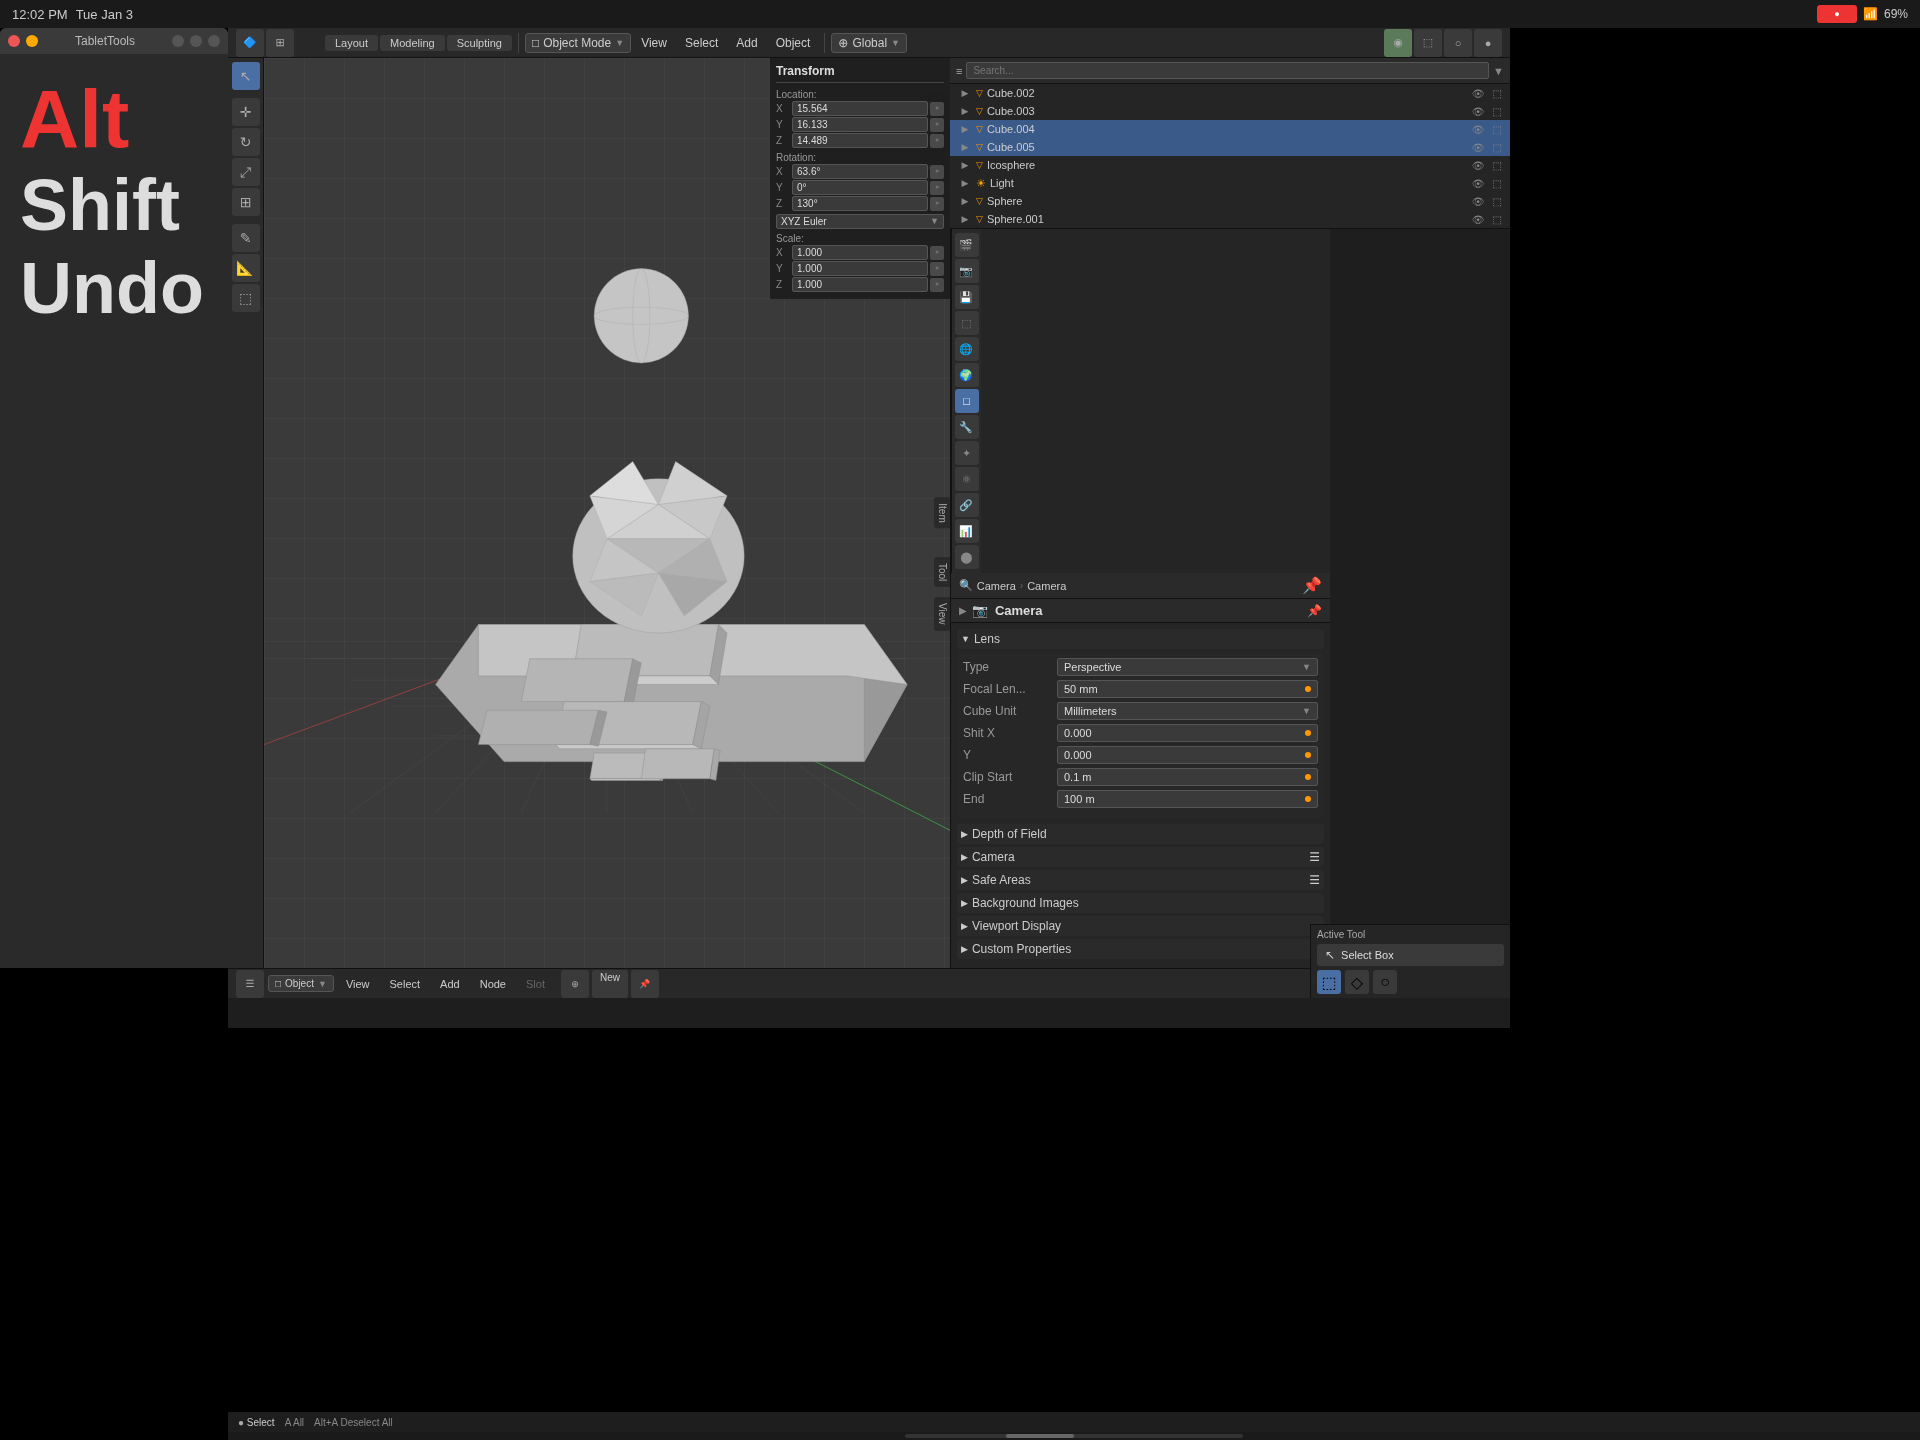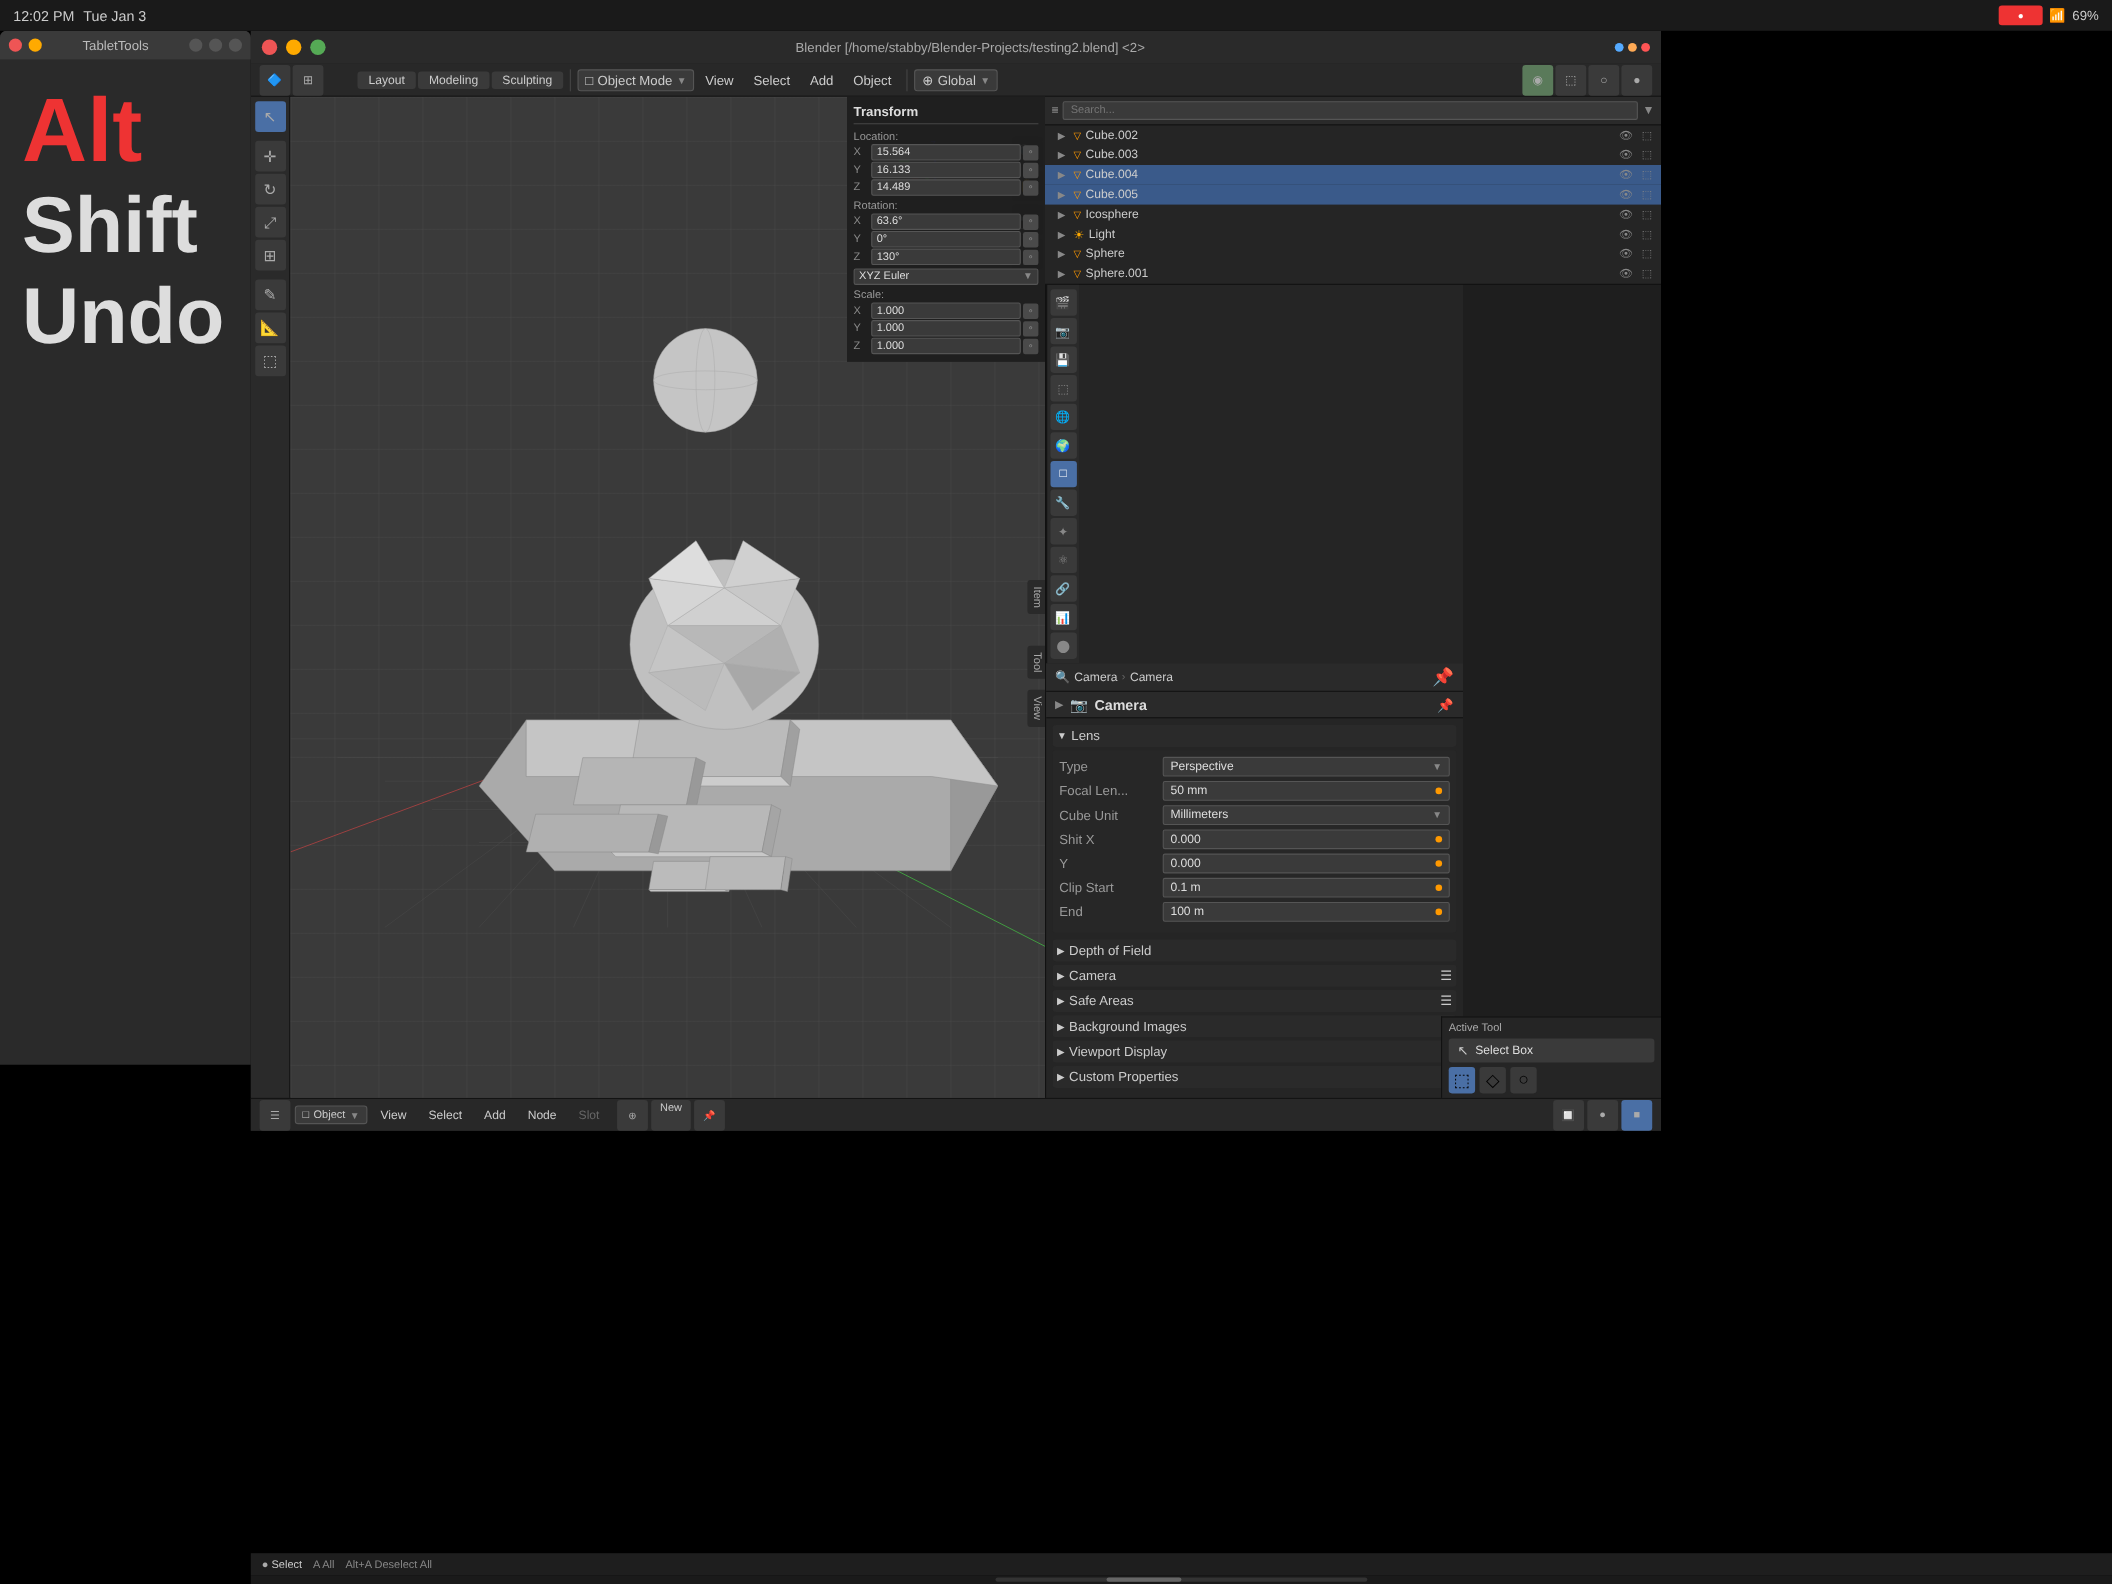--- a/index.html
+++ b/index.html
@@ -523,33 +523,20 @@
   </div>
   <div class="key-display">
     <span class="key-alt">Alt</span>
     <span class="key-shift">Shift</span>
     <span class="key-undo">Undo</span>
   </div>
 </div>
 
 <div id="blender-app">
 
-  <div id="blender-titlebar">
-    <div style="display:flex;align-items:center;gap:8px;">
-      <div style="width:14px;height:14px;background:#e55;border-radius:50%;"></div>
-      <div style="width:14px;height:14px;background:#fa0;border-radius:50%;"></div>
-      <div style="width:14px;height:14px;background:#5a5;border-radius:50%;"></div>
-    </div>
-    <span class="blender-title">Blender [/home/stabby/Blender-Projects/testing2.blend] &lt;2&gt;</span>
-    <div style="display:flex;gap:4px;">
-      <div style="width:8px;height:8px;border-radius:50%;background:#5af;"></div>
-      <div style="width:8px;height:8px;border-radius:50%;background:#fa5;"></div>
-      <div style="width:8px;height:8px;border-radius:50%;background:#f55;"></div>
-    </div>
-  </div>
 
   <div id="top-menu">
     <div class="menu-icon">🔷</div>
     <div class="menu-icon">⊞</div>
 
     <div style="display:flex;gap:2px;margin-left:4px;">
       <div style="background:#3a3a3a;border-radius:3px;padding:2px 10px;color:#ccc;font-size:11px;cursor:pointer;margin-left:25px;">Layout</div>
       <div style="background:#3a3a3a;border-radius:3px;padding:2px 10px;color:#ccc;font-size:11px;cursor:pointer;">Modeling</div>
       <div style="background:#3a3a3a;border-radius:3px;padding:2px 10px;color:#ccc;font-size:11px;cursor:pointer;">Sculpting</div>
     </div>

